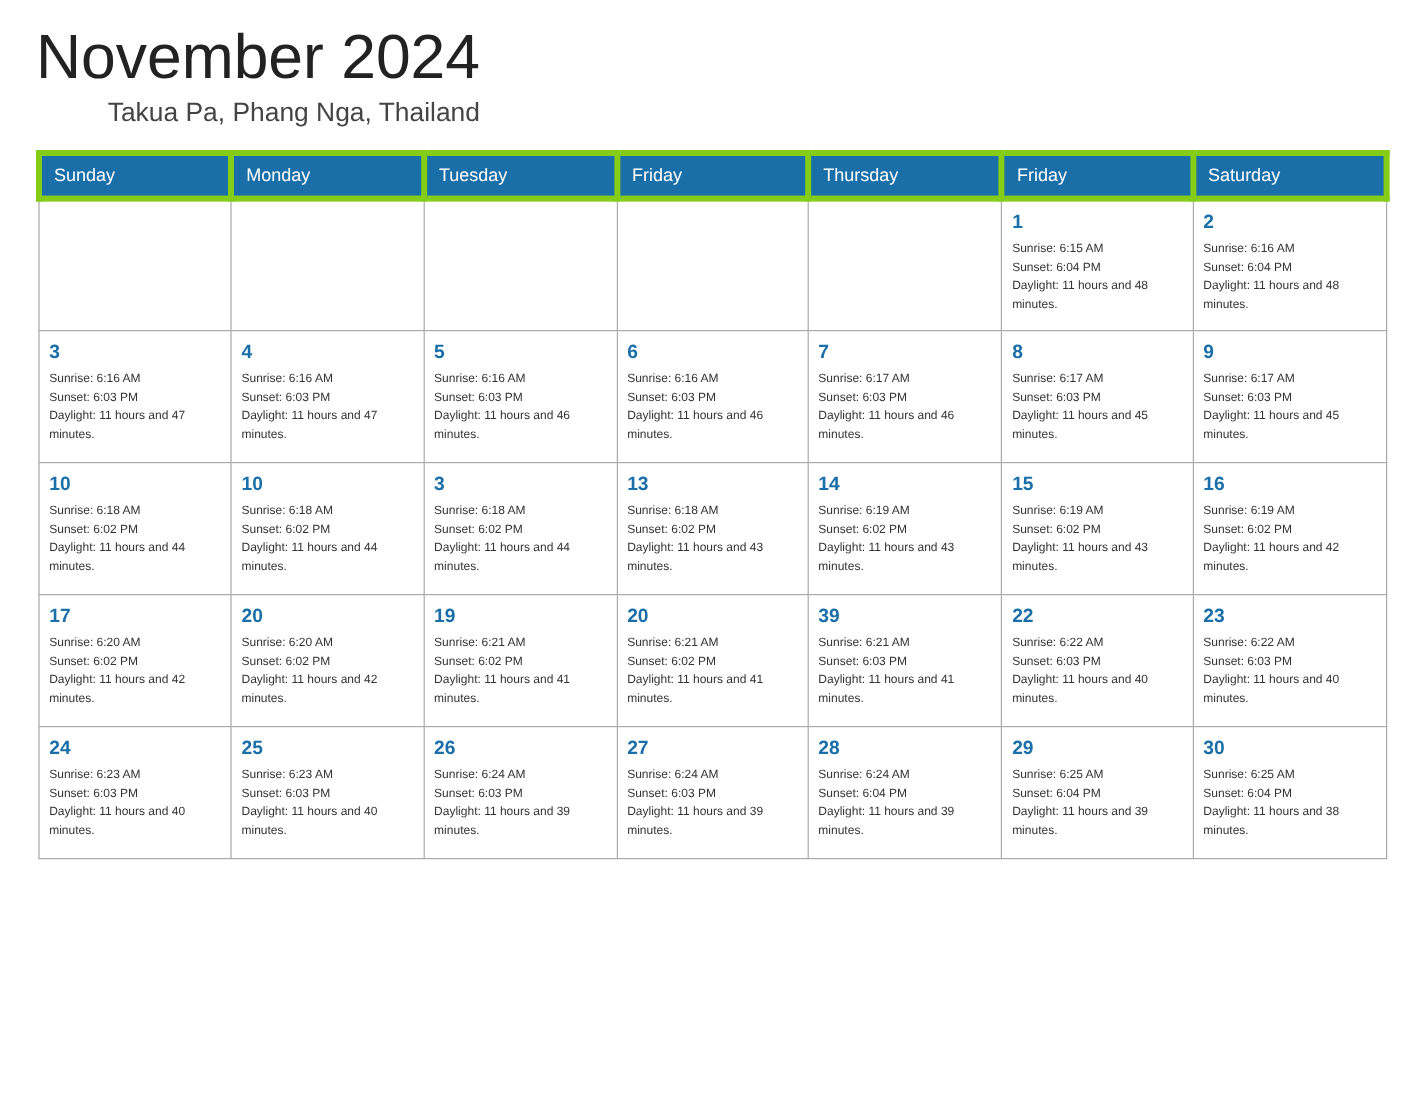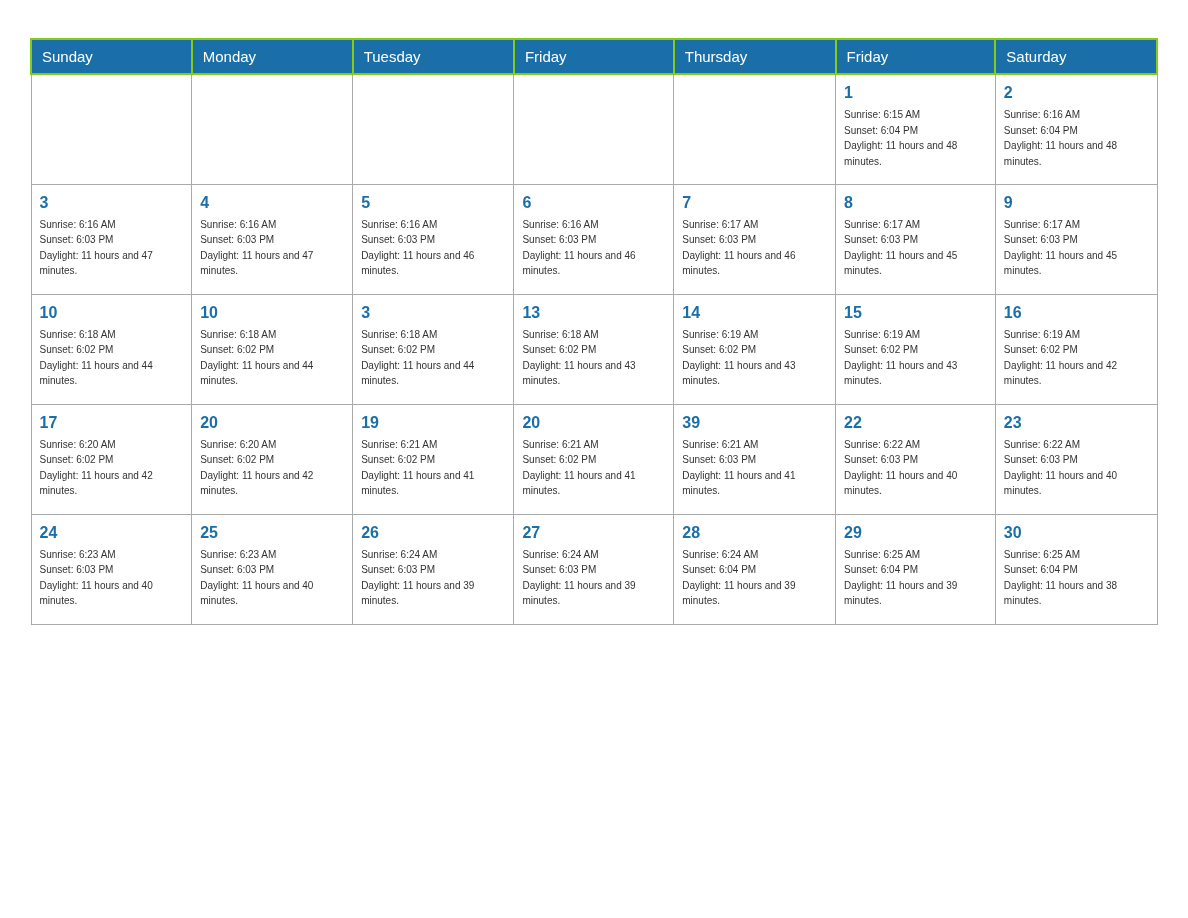--- a/index.html
+++ b/index.html
@@ -62,21 +62,21 @@
       border-collapse: collapse;
       border: 1px solid #999;
     }
     .calendar-table th {
       background-color: #1a6fa8;
       color: #fff;
       font-size: 15px;
       font-weight: normal;
       padding: 8px 10px;
       text-align: left;
-      border: 2px solid #84cc16;
+      border: 5px solid #84cc16;
     }
     .calendar-table td {
       vertical-align: top;
       width: 170px;
       min-height: 110px;
       padding: 6px 8px;
       border: 1px solid #aaa;
       font-size: 12.5px;
       color: #333;
       line-height: 1.5;
@@ -97,20 +97,24 @@
       background: #fff;
     }
     tr.week-row td {
       height: 110px;
     }
   </style>
 </head>
 <body>
 
 <div class="header">
+  <div class="title-section">
+    <div class="month-title">November 2024</div>
+    <div class="subtitle">Takua Pa, Phang Nga, Thailand</div>
+  </div>
 </div>
 
 <table class="calendar-table">
   <thead>
     <tr>
 
     <th>Sunday</th>
         <th>Monday</th>
         <th>Tuesday</th>
         <th>Friday</th>

